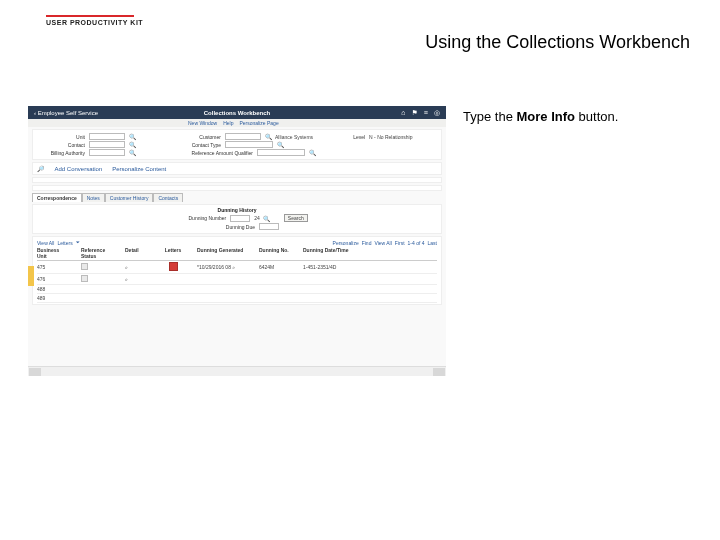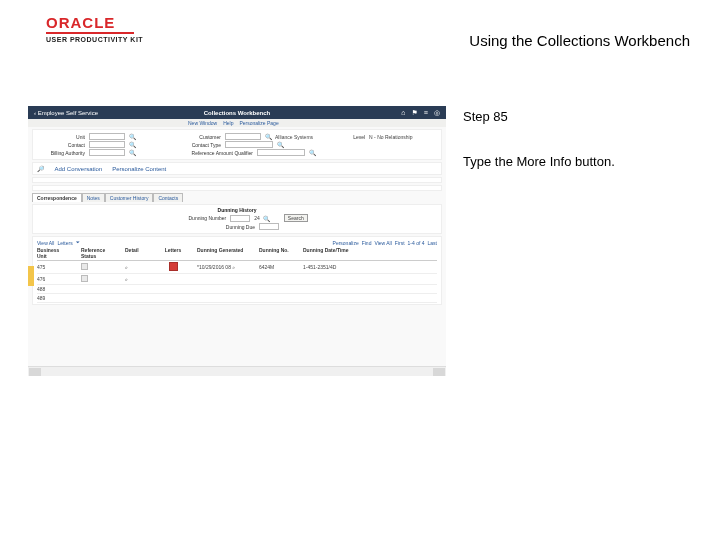--- a/index.html
+++ b/index.html
@@ -40,35 +40,35 @@
     font-size: 7px;
     letter-spacing: 0.5px;
     color: #222;
     margin-top: 2px;
     font-weight: bold;
   }
   .doc-title {
     position: absolute;
     right: 30px;
     top: 18px;
-    font-size: 15px;
+    font-size: 18px;
     color: #000;
   }
 
   
   .steps {
     position: absolute;
     left: 463px;
     top: 109px;
     width: 220px;
     font-size: 13px;
     color: #000;
   }
   .steps .step-num { margin-bottom: 30px; }
-  .steps .instruction b { font-weight: normal; }
+  .steps .instruction b { font-weight: bold; }
 
   
   .shot {
     position: absolute;
     left: 28px;
     top: 106px;
     width: 418px;
     height: 270px;
     font-size: 6px;
     color: #444;
@@ -224,29 +224,27 @@
     position:absolute;
     left:0; top:160px; width:6px; height:20px;
     background:#f3c54a;
   }
 </style>
 </head>
 <body>
 
 <div class="header">
   <div class="logo-area">
-    <div class="oracle-word">ORACLE</div>
     <div class="oracle-underline"></div>
     <div class="upk">USER PRODUCTIVITY KIT</div>
   </div>
   <div class="doc-title">Using the Collections Workbench</div>
 </div>
 
 <div class="steps">
-  <div class="step-num">Step 85</div>
   <div class="instruction">
     <span>Type the </span><b>More Info</b><span> button.</span>
   </div>
 </div>
 
 <div class="shot">
 
   <div class="topbar">
     <span class="back">‹ Employee Self Service</span>
     <span class="title">Collections Workbench</span>

